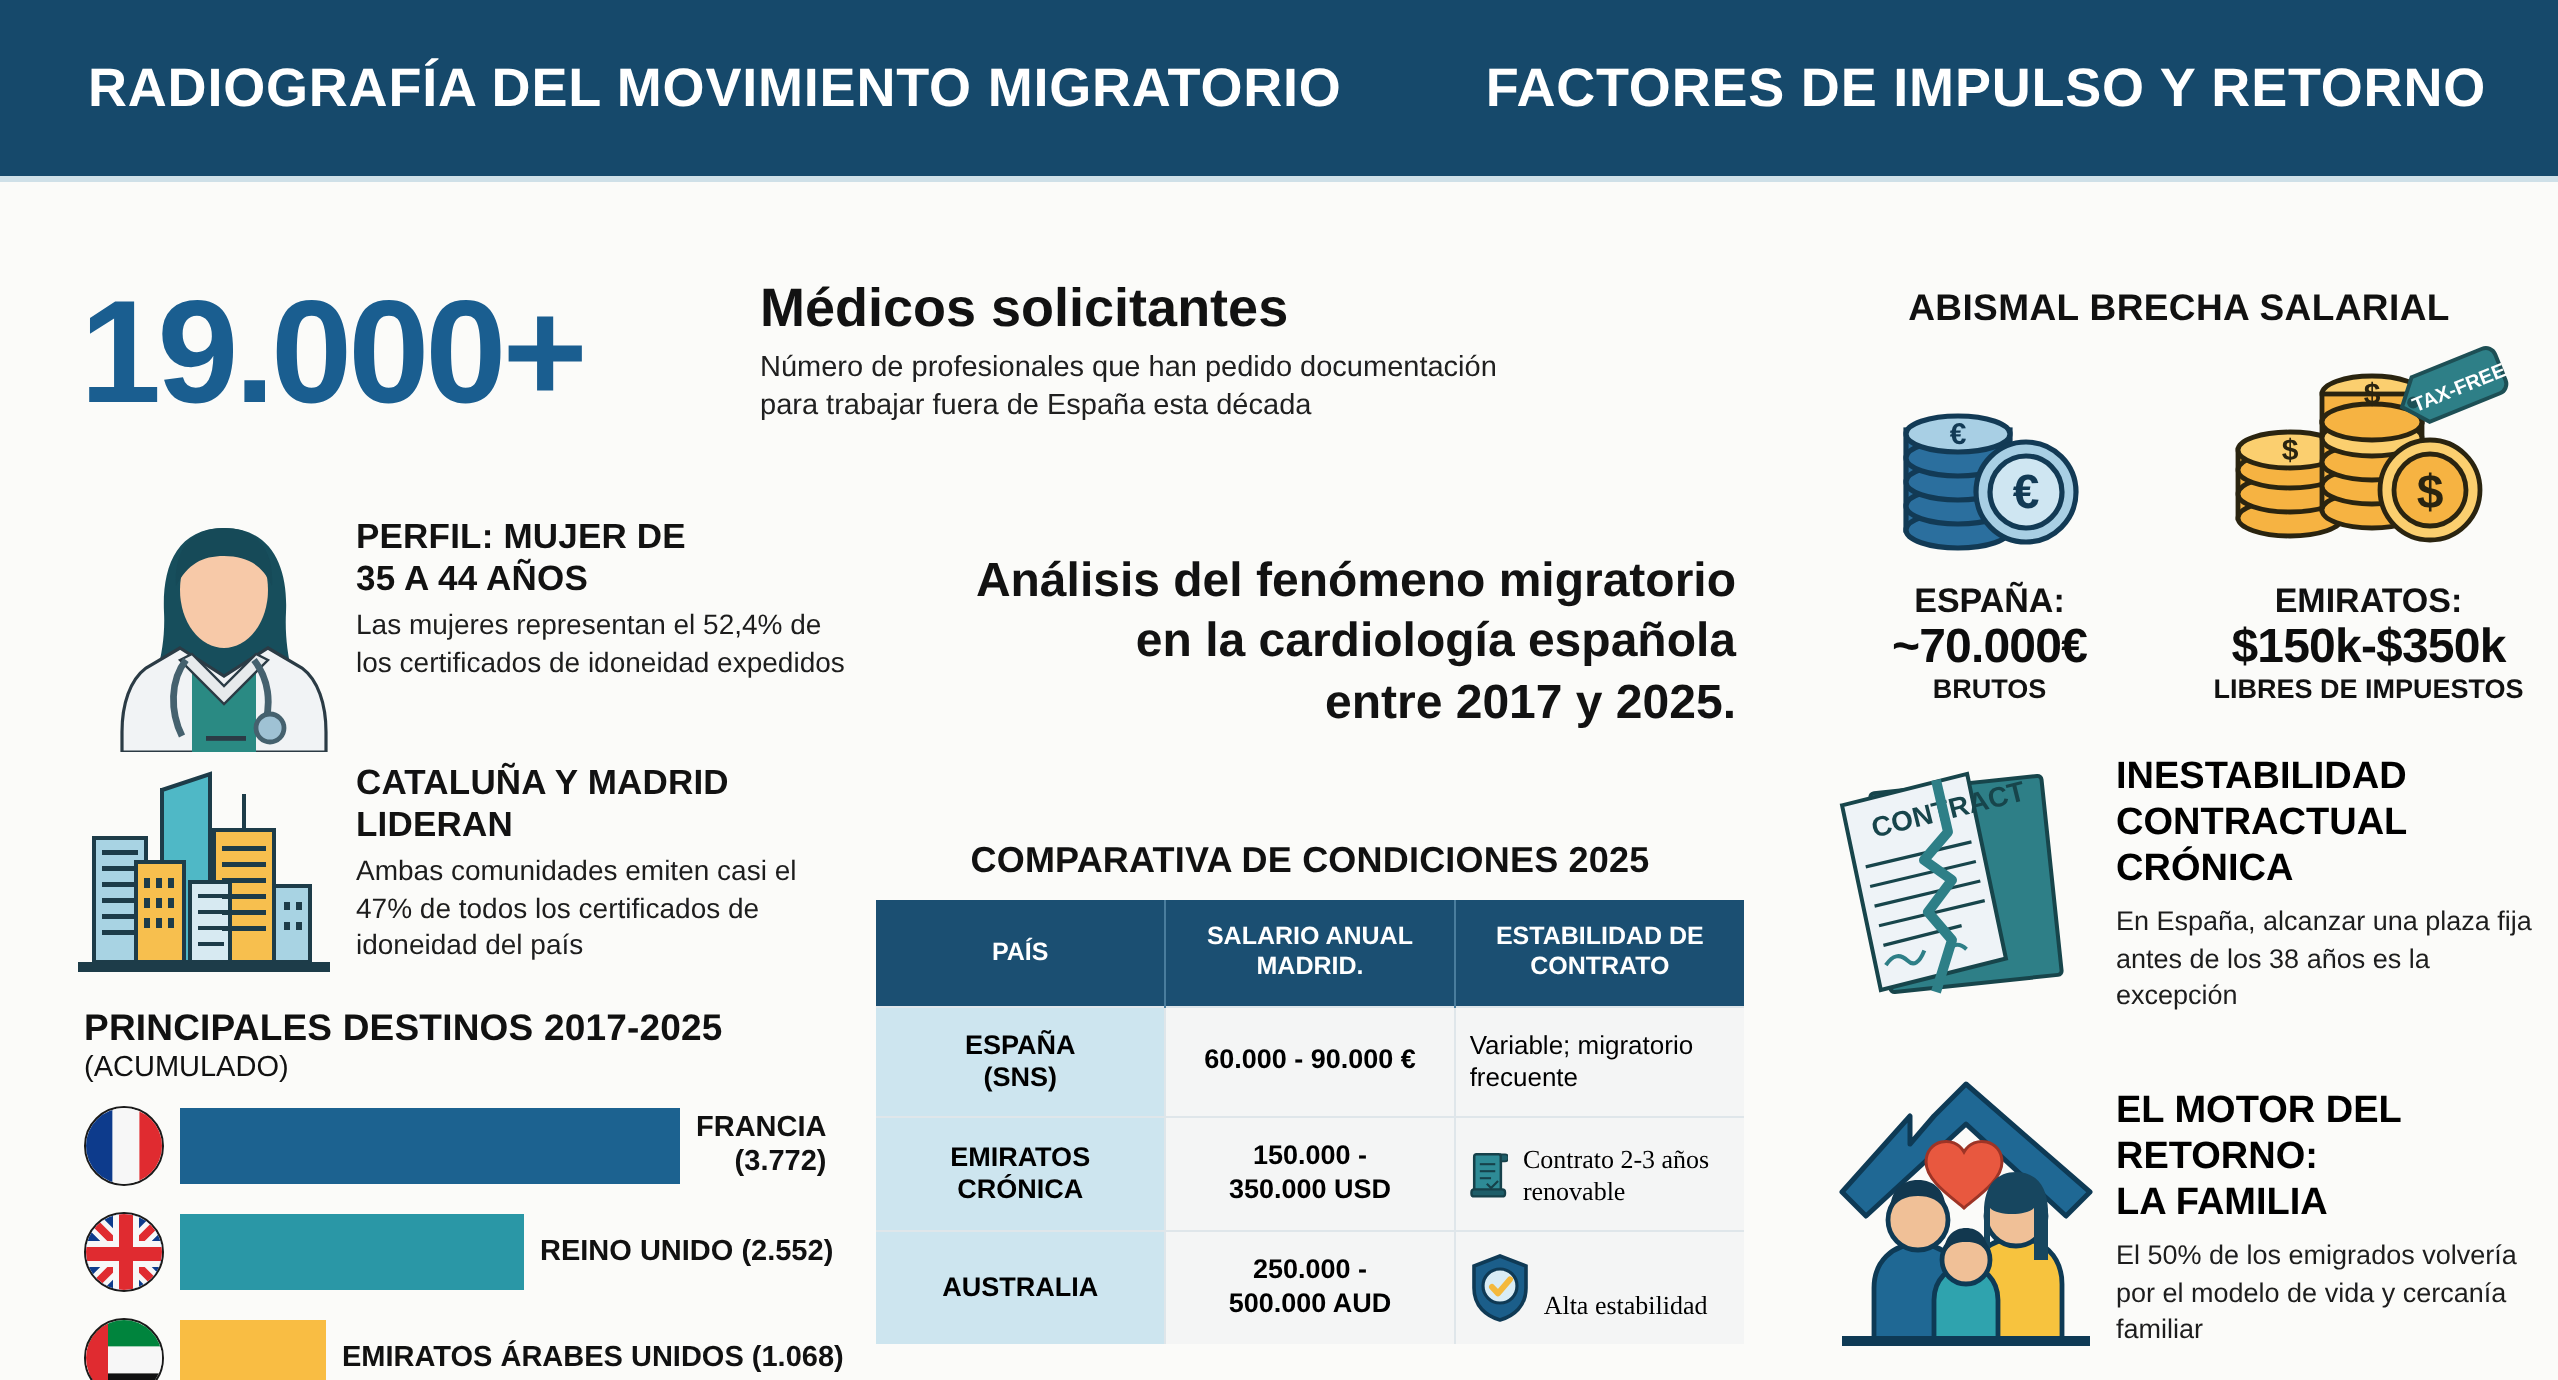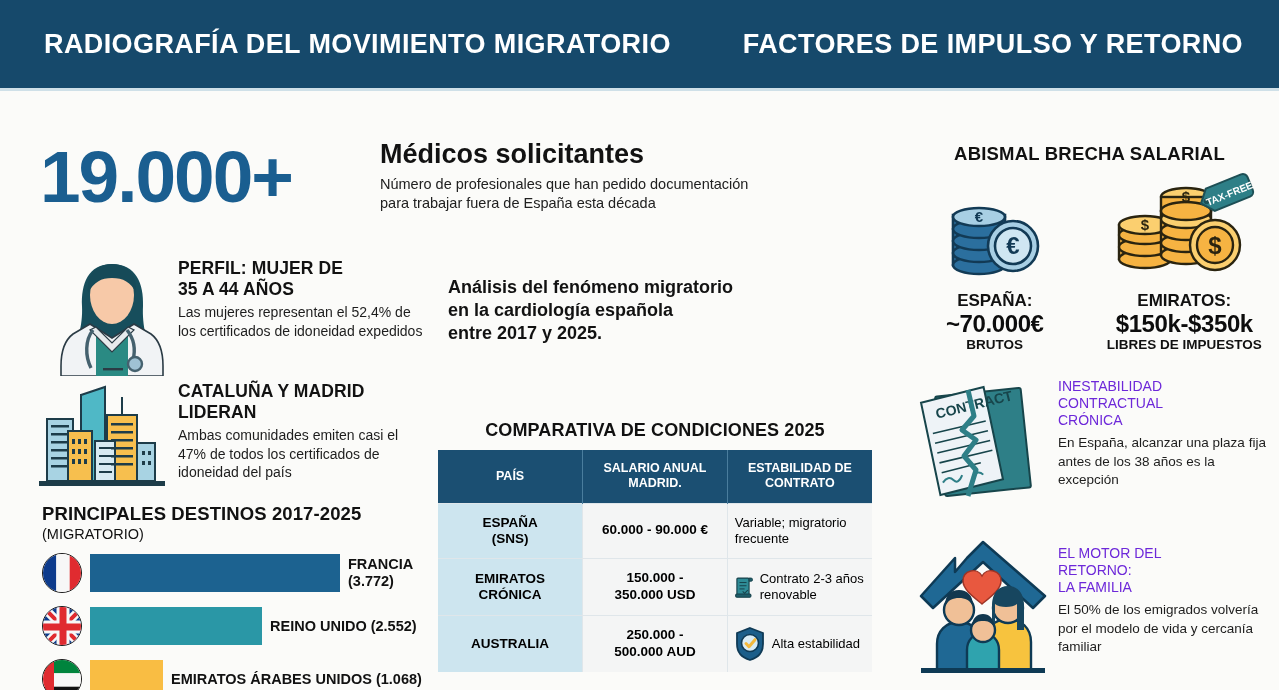--- a/index.html
+++ b/index.html
@@ -46,62 +46,62 @@
   .fact-profile { left: 178px; top: 258px; width: 250px; }
   .fact-region  { left: 178px; top: 381px; width: 245px; }
 
   .icon-doctor { position: absolute; left: 55px; top: 248px; width: 115px; height: 128px; }
   .icon-city   { position: absolute; left: 35px; top: 385px; width: 135px; height: 105px; }
 
   
   .dest { position: absolute; left: 42px; top: 503px; width: 400px; }
   .dest-h1 { font-size: 18.5px; font-weight: bold; color: #111; letter-spacing: 0.1px; }
   .dest-h2 { font-size: 14.5px; color: #111; margin-top: 1px; }
-  .bar-row { display: flex; align-items: center; margin-top: 9px; height: 44px; }
+  .bar-row { display: flex; align-items: center; margin-top: 9px; height: 44px; text-align: right; }
   .flag { width: 40px; height: 40px; border-radius: 50%; overflow: hidden; flex: 0 0 auto;
           border: 1.5px solid #1a1a1a; position: relative; }
   .bar { height: 38px; flex: 0 0 auto; margin-left: 8px; }
   .bar-label { font-size: 14.5px; font-weight: bold; color: #111; margin-left: 8px; line-height: 1.15; }
 
   
   .analysis {
     position: absolute; left: 448px; top: 276px; width: 420px;
-    text-align: left; font-size: 18px; font-weight: bold; color: #121212; line-height: 1.27;
+    text-align: right; font-size: 24px; font-weight: bold; color: #121212; line-height: 1.27;
   }
 
   
   .table-wrap { position: absolute; left: 438px; top: 420px; width: 434px; }
   .table-title { text-align: center; font-size: 18px; font-weight: bold; color: #111; margin-bottom: 9px; letter-spacing: 0.1px; }
   table { border-collapse: collapse; width: 434px; table-layout: fixed; }
   thead th {
     background: #1b4f72; color: #fff; font-size: 12.5px; font-weight: bold;
     padding: 11px 4px; text-align: center; line-height: 1.22;
     border-right: 1px solid #4a7d9d;
   }
   thead th:last-child { border-right: none; }
   tbody td { padding: 11px 7px; font-size: 13px; vertical-align: middle; border-top: 1px solid #dfe6ea; }
   .col-country { width: 124px; background: #cde5ef; text-align: center; font-weight: bold; font-size: 13.5px; line-height: 1.2; }
   .col-salary  { width: 143px; background: #f4f5f5; text-align: center; font-weight: bold; font-size: 13.5px; line-height: 1.25; border-left:1px solid #dfe6ea; border-right:1px solid #dfe6ea;}
   .col-stab    { width: 167px; background: #f4f5f5; font-size: 13px; line-height: 1.25; }
-  .stab-inner { display: flex; align-items: center; gap: 7px; }
+  .stab-inner { display: flex; align-items: flex-end; gap: 7px; font-family: Liberation Serif, serif; }
 
   
   .salary-title {
     position: absolute; left: 900px; top: 143px; width: 379px; text-align: center;
     font-size: 18.5px; font-weight: bold; color: #111; letter-spacing: 0.2px;
   }
   .salary-cols { position: absolute; left: 900px; top: 170px; width: 379px; display: flex; }
   .salary-col { flex: 1; text-align: center; }
   .salary-art { height: 115px; display:flex; align-items:flex-end; justify-content:center; }
   .salary-country { font-size: 17px; font-weight: bold; color: #111; margin-top: 6px; }
   .salary-amount { font-size: 24px; font-weight: bold; color: #0d0d0d; line-height: 1.1; letter-spacing: -0.4px; }
   .salary-note { font-size: 13.5px; font-weight: bold; color: #111; }
 
   .rfact { position: absolute; }
-  .rfact-title { font-size: 14px; font-weight: normal; color: #6d28d9; line-height: 1.2; }
+  .rfact-title { font-size: 19px; font-weight: bold; color: #000000; line-height: 1.2; }
   .rfact-body { font-size: 13.5px; color: #1d1d1d; line-height: 1.35; margin-top: 6px; }
   .rfact-contract { left: 1058px; top: 378px; width: 215px; }
   .rfact-family   { left: 1058px; top: 545px; width: 215px; }
 
   .icon-contract { position: absolute; left: 918px; top: 378px; width: 130px; height: 125px; }
   .icon-family   { position: absolute; left: 915px; top: 538px; width: 135px; height: 140px; }
 </style>
 </head>
 <body>
 
@@ -182,21 +182,21 @@
   </svg>
 
   <div class="fact fact-region">
     <div class="fact-title">CATALUÑA Y MADRID</div>
     <div class="fact-title">LIDERAN</div>
     <div class="fact-body">Ambas comunidades emiten casi el 47% de todos los certificados de idoneidad del país</div>
   </div>
 
   <div class="dest">
     <div class="dest-h1">PRINCIPALES DESTINOS 2017-2025</div>
-    <div class="dest-h2">(MIGRATORIO)</div>
+    <div class="dest-h2">(ACUMULADO)</div>
 
     <div class="bar-row">
       <span class="flag">
         <svg viewBox="0 0 40 40" width="40" height="40">
             <rect width="13.3" height="40" fill="#0d3b8c"></rect>
             <rect x="13.3" width="13.4" height="40" fill="#f7f7f7"></rect>
             <rect x="26.7" width="13.3" height="40" fill="#e02b30"></rect>
           </svg>
       </span>
       <div class="bar" style="width:250px;background:#1c6290"></div>

